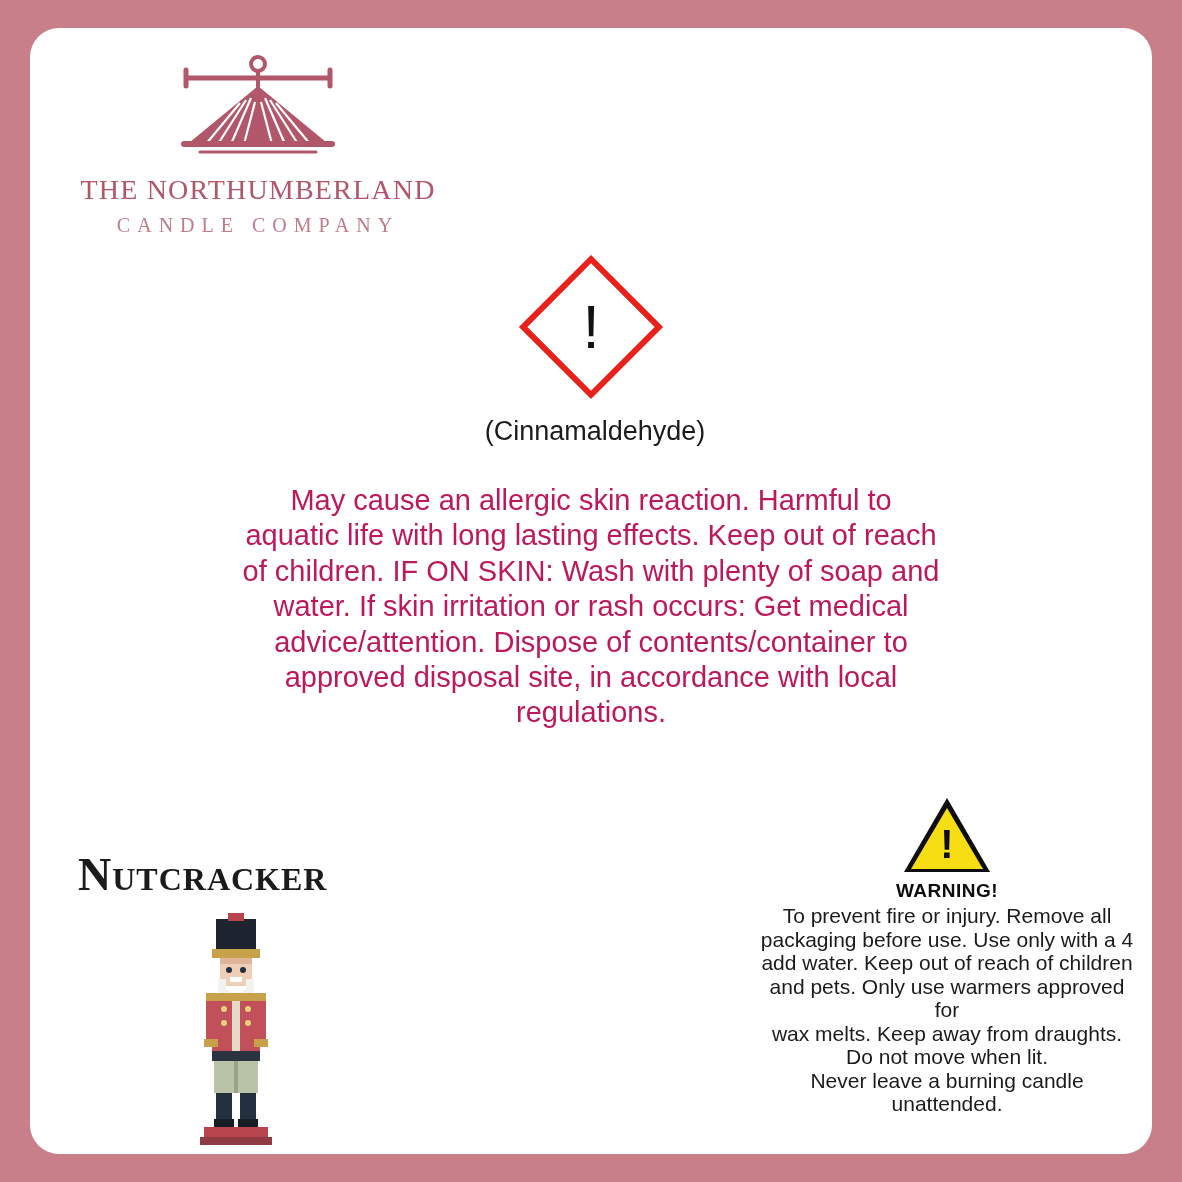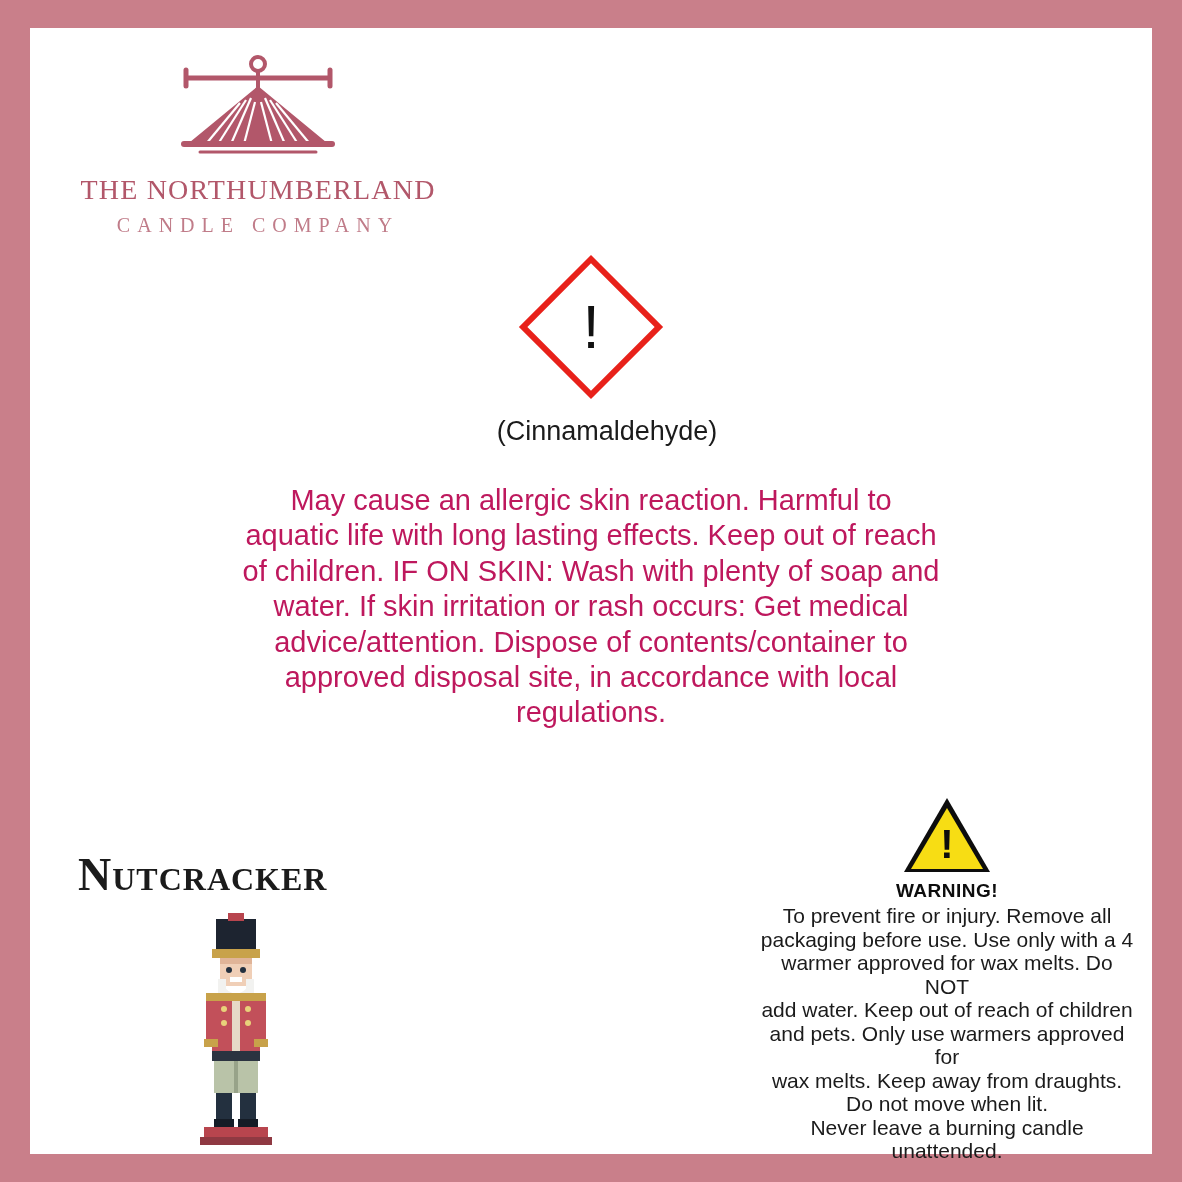--- a/index.html
+++ b/index.html
@@ -13,20 +13,21 @@
     font-family: "Liberation Sans", sans-serif;
     overflow: hidden;
   }
   .label-card {
     position: absolute;
     left: 30px;
     top: 28px;
     width: 1122px;
     height: 1126px;
     background: #ffffff;
+    border-radius: 29px;
   }
 
   
   .brand {
     position: absolute;
     left: 28px;
     top: 20px;
     width: 400px;
     text-align: center;
   }
@@ -80,21 +81,21 @@
     font-family: "Liberation Sans", sans-serif;
     font-size: 62px;
     font-weight: 400;
     color: #111111;
     line-height: 1;
   }
 
   
   .allergen {
     position: absolute;
-    left: 16px;
+    left: 4px;
     top: 388px;
     width: 1122px;
     text-align: center;
     font-size: 27px;
     color: #1b1b1b;
   }
   .hazard {
     position: absolute;
     left: 211px;
     top: 455px;
@@ -281,21 +282,20 @@
 
   <div class="warn-block">
     <div class="warn-tri">
       <div class="warn-tri-inner"></div>
       <div class="warn-tri-excl">!</div>
     </div>
     <div class="warn-title">WARNING!</div>
     <div class="warn-body">
       <span class="line">To prevent fire or injury. Remove all</span>
       <span class="line">packaging before use. Use only with a 4</span>
-      <span class="line">warmer approved for wax melts. Do NOT</span>
       <span class="line">add water. Keep out of reach of children</span>
       <span class="line">and pets. Only use warmers approved for</span>
       <span class="line">wax melts. Keep away from draughts.</span>
       <span class="line">Do not move when lit.</span>
       <span class="line">Never leave a burning candle unattended.</span>
     </div>
 
   </div>
 
 </div>

